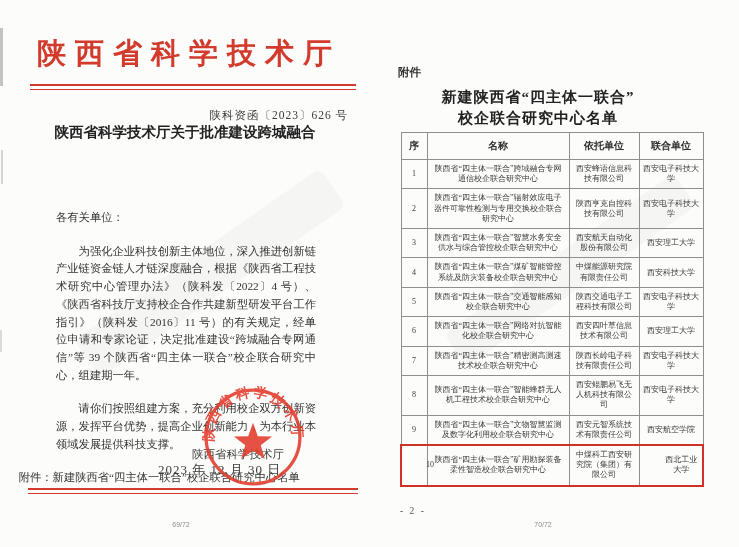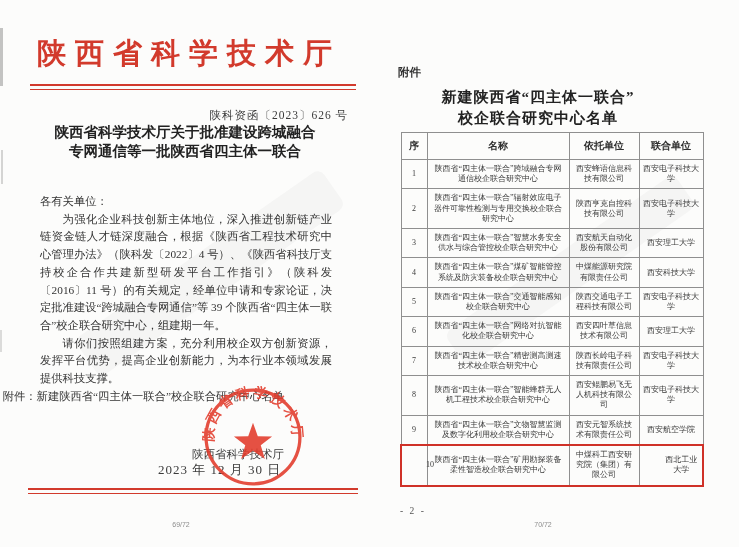--- a/index.html
+++ b/index.html
@@ -38,21 +38,21 @@
   .doc-title{
     position:absolute;top:123px;left:8px;right:0;
     text-align:center;font-weight:bold;
     font-size:14.5px;line-height:18.5px;color:#222;
   }
   .doc-body{
     position:absolute;top:193px;left:32px;width:292px;
     font-size:11.3px;line-height:17.7px;
     text-align:justify;color:#333;
   }
-  .doc-body p{margin:0;}
+  .doc-body p{margin:16px;}
   .para-indent{text-indent:2em;}
   .attachment-note{margin-top:17px;margin-left:5.3em;text-indent:-3.3em;}
   .signature-name{
     position:absolute;top:447px;left:150px;width:160px;
     text-align:center;font-size:11.5px;color:#3b3b3b;
   }
   .signature-date{
     position:absolute;top:461px;left:150px;width:160px;
     text-align:left;font-size:13px;color:#3b3b3b;letter-spacing:1px;
   }
@@ -118,21 +118,20 @@
 <div class="wm wm-right"></div>
 
 <div class="page page-left">
   <div class="agency-header">陕西省科学技术厅</div>
   <div class="double-rule rule-top"></div>
 
   <div class="doc-number">陕科资函〔2023〕626 号</div>
 
   <div class="doc-title">
     <div>陕西省科学技术厅关于批准建设跨城融合</div>
-    <div>专网通信等一批陕西省四主体一联合</div>
   </div>
 
   <div class="doc-body">
     <p>各有关单位：</p>
     <p class="para-indent">为强化企业科技创新主体地位，深入推进创新链产业链资金链人才链深度融合，根据《陕西省工程技术研究中心管理办法》（陕科发〔2022〕4 号）、《陕西省科技厅支持校企合作共建新型研发平台工作指引》（陕科发〔2016〕11 号）的有关规定，经单位申请和专家论证，决定批准建设“跨城融合专网通信”等 39 个陕西省“四主体一联合”校企联合研究中心，组建期一年。</p>
     <p class="para-indent">请你们按照组建方案，充分利用校企双方创新资源，发挥平台优势，提高企业创新能力，为本行业本领域发展提供科技支撑。</p>
     <p class="attachment-note">附件：新建陕西省“四主体一联合”校企联合研究中心名单</p>
   </div>
 
   <div class="signature-name">陕西省科学技术厅</div>

